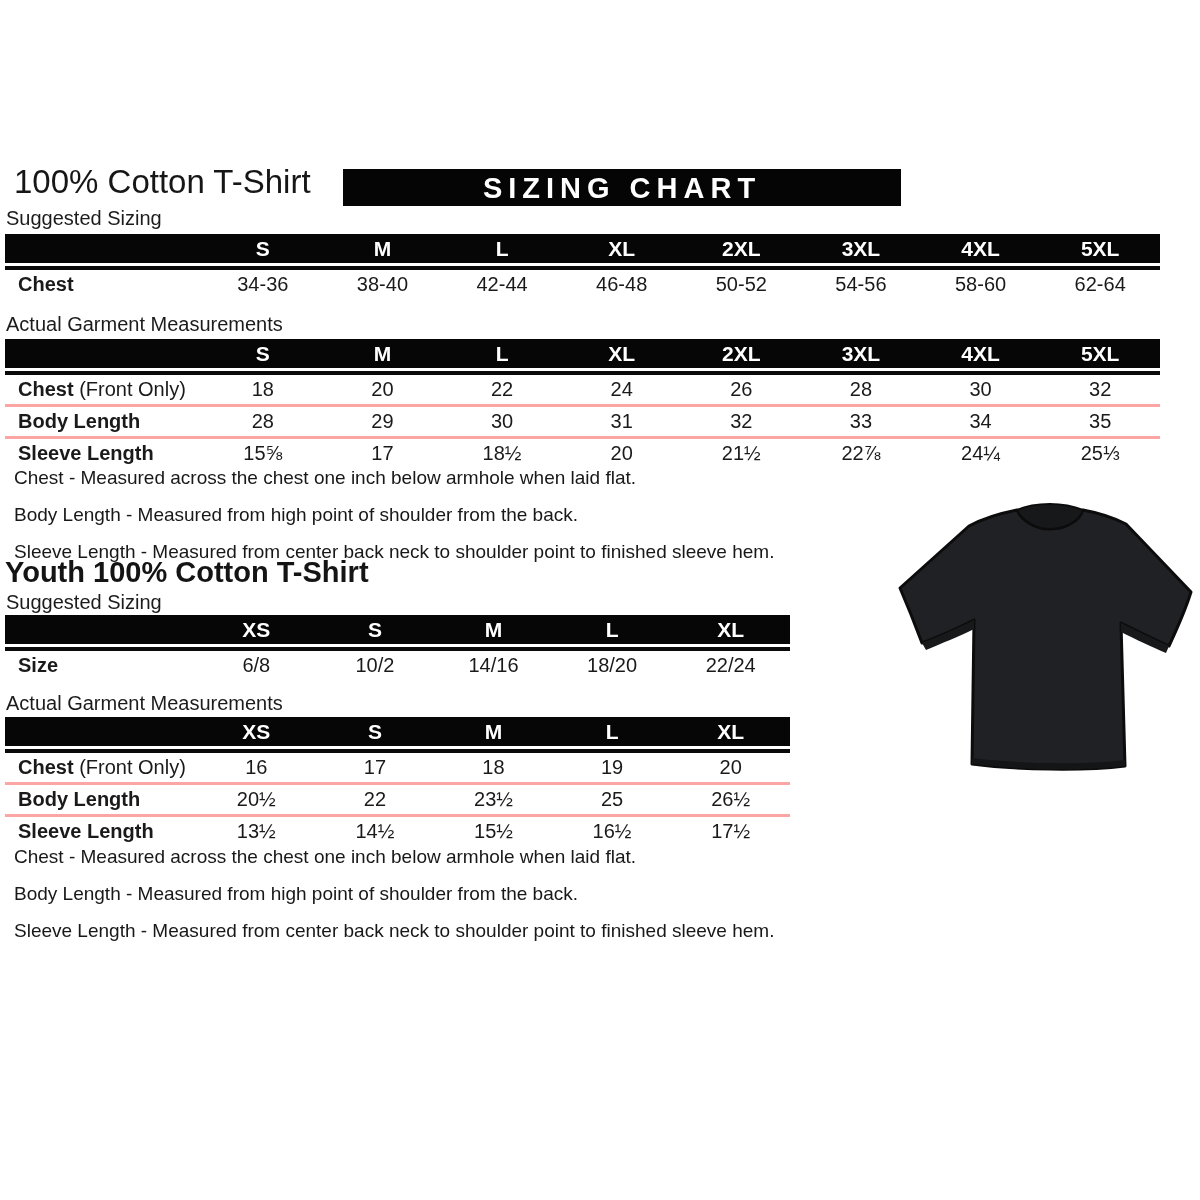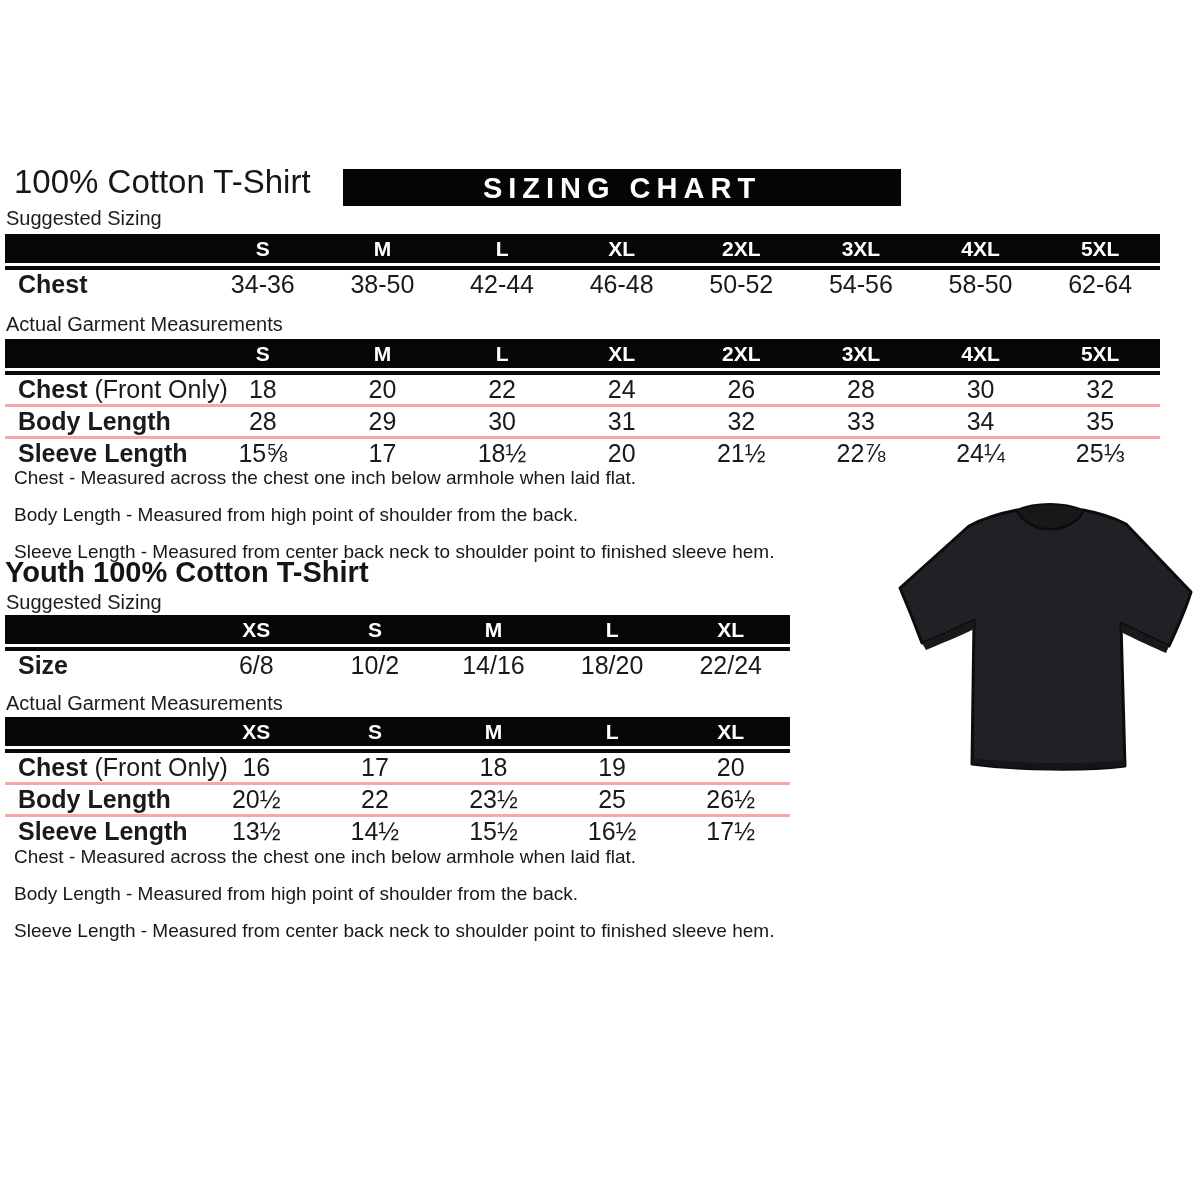--- a/index.html
+++ b/index.html
@@ -22,21 +22,21 @@
   #t2{top:339px;}
   .t-youth{left:5px;width:785px;--labelw:192px;}
   #t3{top:615px;}
   #t4{top:717px;}
 
   .t-head{display:flex;background:#060606;height:29px;align-items:center;}
   .t-label-head{width:var(--labelw);flex:none;}
   .t-col{flex:1;color:#fff;font-weight:bold;font-size:21px;text-align:center;line-height:29px;}
   .t-gapline{height:3px;background:#fff;}
   .t-line{height:4px;background:#0a0a0a;}
-  .t-row{display:flex;align-items:center;height:29px;font-size:25px;color:#1a1a1a;}
+  .t-row{display:flex;align-items:center;height:29px;font-size:20px;color:#1a1a1a;}
   .t-row + .t-row{border-top:3px solid #fca5a5;}
   .t-label{width:var(--labelw);flex:none;padding-left:13px;box-sizing:border-box;font-weight:bold;white-space:nowrap;}
   .t-label-suffix{font-weight:normal;}
   .t-cell{flex:1;text-align:center;}
 
   .notes{position:absolute;left:14px;font-size:19px;line-height:37px;color:#181818;white-space:nowrap;}
   #n1{top:459px;}
   #n2{top:838px;}
 
   .tshirt-wrap{position:absolute;left:888px;top:496px;width:310px;height:305px;}
@@ -60,26 +60,26 @@
         <div class="t-col">2XL</div>
         <div class="t-col">3XL</div>
         <div class="t-col">4XL</div>
         <div class="t-col">5XL</div>
       </div>
       <div class="t-gapline"></div>
       <div class="t-line"></div>
       <div class="t-row">
         <div class="t-label"><span class="t-label-main">Chest</span></div>
         <div class="t-cell">34-36</div>
-        <div class="t-cell">38-50</div>
+        <div class="t-cell">38-40</div>
         <div class="t-cell">42-44</div>
         <div class="t-cell">46-48</div>
         <div class="t-cell">50-52</div>
         <div class="t-cell">54-56</div>
-        <div class="t-cell">58-50</div>
+        <div class="t-cell">58-60</div>
         <div class="t-cell">62-64</div>
       </div>
     </div>
 
   <div class="sec-label" id="act1">Actual Garment Measurements</div>
   <div class="table t-adult" id="t2">
       <div class="t-head">
         <div class="t-label-head"></div>
         <div class="t-col">S</div>
         <div class="t-col">M</div>

